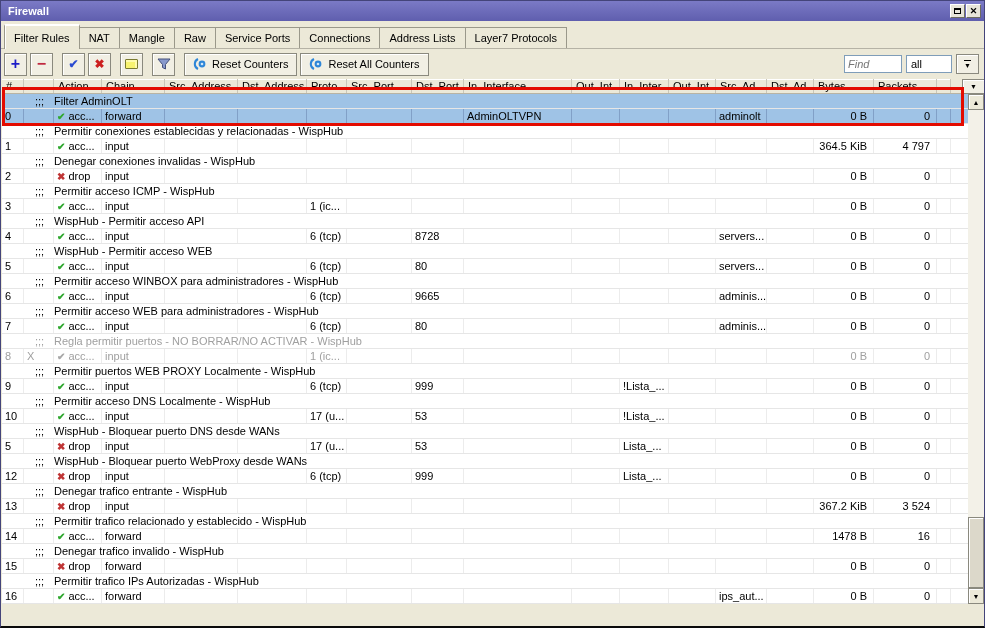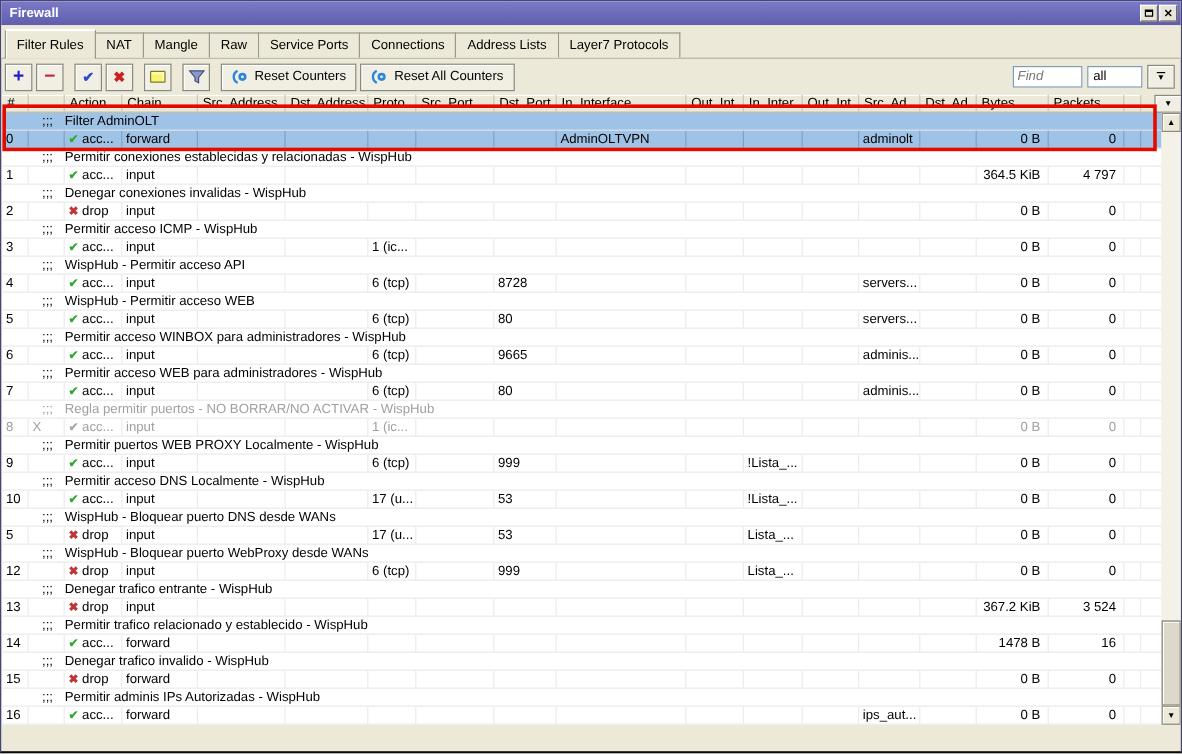--- a/index.html
+++ b/index.html
@@ -555,21 +555,21 @@
           <div class="cell" style="left: 618px; width: 49px;"></div>
           <div class="cell" style="left: 667px; width: 47px;"></div>
           <div class="cell" style="left: 714px; width: 51px;"></div>
           <div class="cell" style="left: 765px; width: 47px;"></div>
           <div class="cell r" style="left: 812px; width: 60px;">0 B</div>
           <div class="cell r" style="left: 872px; width: 63px;">0</div>
           <div class="cell" style="left: 935px; width: 14px;"></div>
         </div>
         <div class="row comment">
           <span class="cprefix">;;;</span>
-          <span class="ctext">Permitir adminis IPs Autorizadas - WispHub</span>
+          <span class="ctext">Permitir trafico IPs Autorizadas - WispHub</span>
         </div>
         <div class="row">
           <div class="cell" style="left: 0px; width: 22px;">16</div>
           <div class="cell" style="left: 22px; width: 30px;"></div>
           <div class="cell" style="left: 52px; width: 48px;"><span class="aicon accept">✔</span>acc...</div>
           <div class="cell" style="left: 100px; width: 63px;">forward</div>
           <div class="cell" style="left: 163px; width: 73px;"></div>
           <div class="cell" style="left: 236px; width: 69px;"></div>
           <div class="cell" style="left: 305px; width: 40px;"></div>
           <div class="cell" style="left: 345px; width: 65px;"></div>

